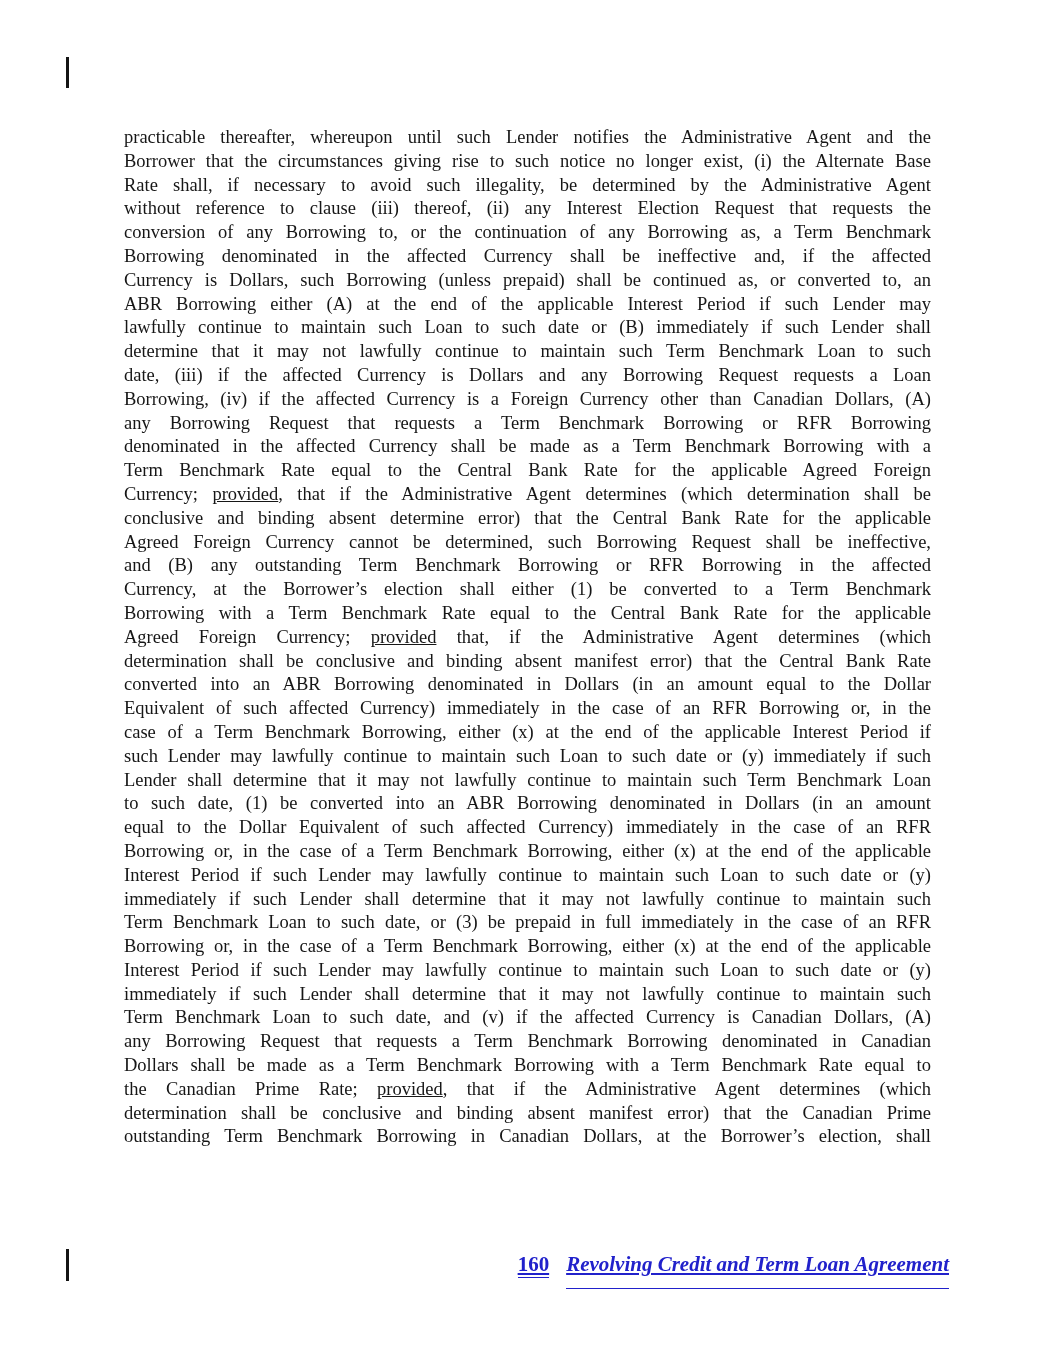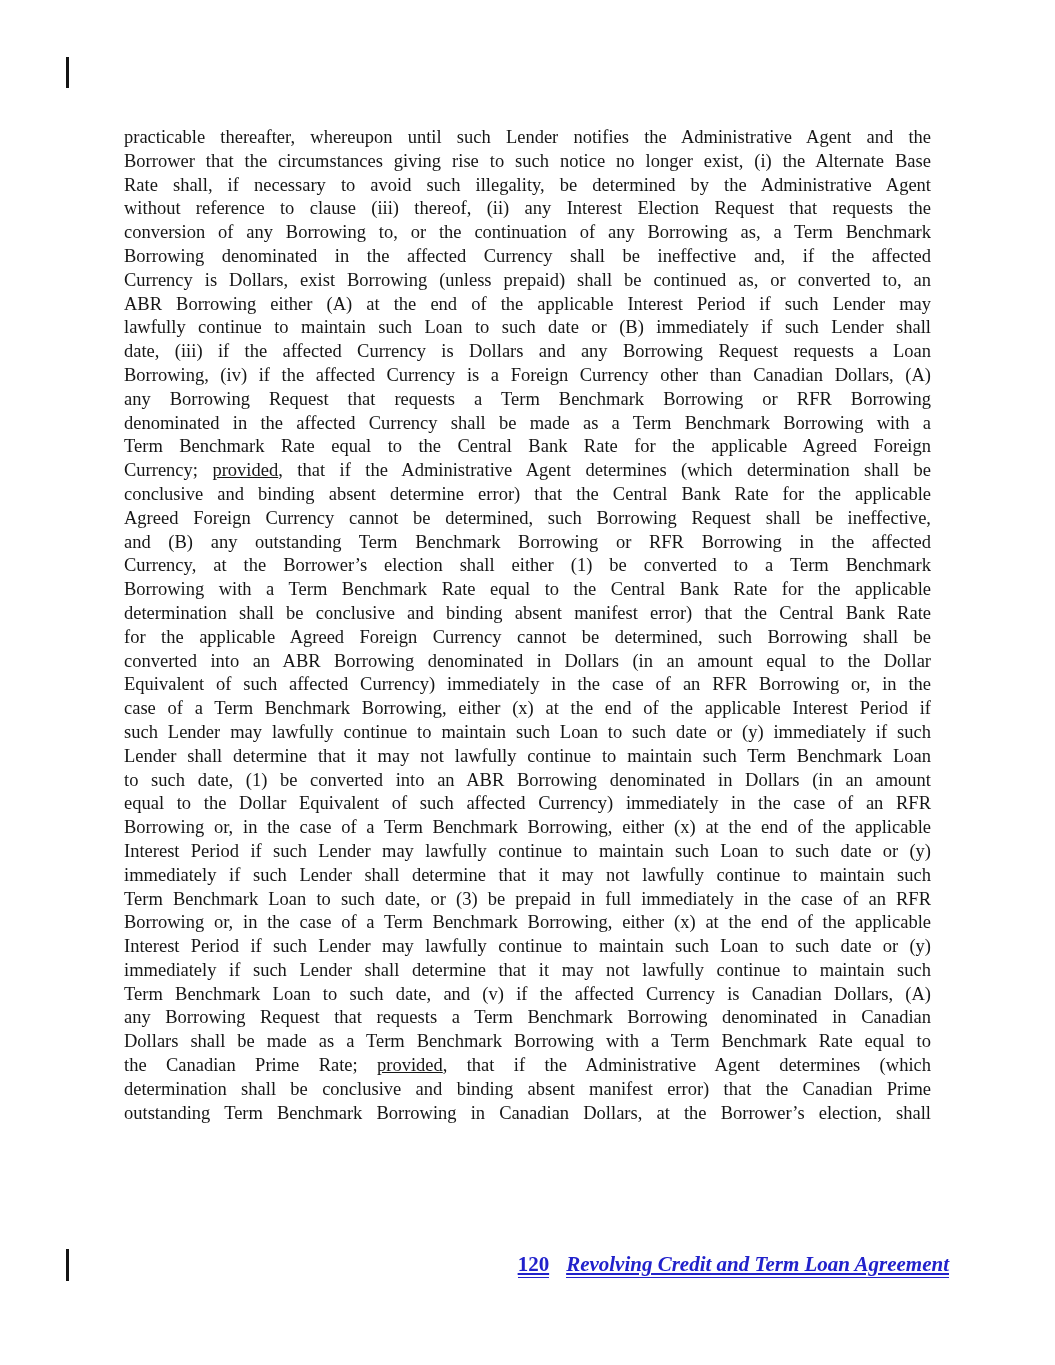--- a/index.html
+++ b/index.html
@@ -49,52 +49,53 @@
   }
   .page-number {
     text-decoration: underline;
     border-bottom: 1.5px solid currentColor;
     padding-bottom: 1px;
   }
   .doc-title {
     font-style: italic;
     text-decoration: underline;
     border-bottom: 1.5px solid currentColor;
-    padding-bottom: 1px;
+    padding-bottom: 12px;
   }
 </style>
 </head>
 <body>
 
 <div class="page">
   <div class="change-bar top" style="background: rgb(20, 20, 20);"></div>
 
   <div class="body-text" id="body-paragraph" style="color: rgb(22, 22, 22);">
       <div class="text-line"><span>practicable thereafter, whereupon until such Lender notifies the Administrative Agent and the</span></div>
       <div class="text-line"><span>Borrower that the circumstances giving rise to such notice no longer exist, (i) the Alternate Base</span></div>
       <div class="text-line"><span>Rate shall, if necessary to avoid such illegality, be determined by the Administrative Agent</span></div>
       <div class="text-line"><span>without reference to clause (iii) thereof, (ii) any Interest Election Request that requests the</span></div>
       <div class="text-line"><span>conversion of any Borrowing to, or the continuation of any Borrowing as, a Term Benchmark</span></div>
       <div class="text-line"><span>Borrowing denominated in the affected Currency shall be ineffective and, if the affected</span></div>
-      <div class="text-line"><span>Currency is Dollars, exist Borrowing (unless prepaid) shall be continued as, or converted to, an</span></div>
+      <div class="text-line"><span>Currency is Dollars, such Borrowing (unless prepaid) shall be continued as, or converted to, an</span></div>
       <div class="text-line"><span>ABR Borrowing either (A) at the end of the applicable Interest Period if such Lender may</span></div>
       <div class="text-line"><span>lawfully continue to maintain such Loan to such date or (B) immediately if such Lender shall</span></div>
+      <div class="text-line"><span>determine that it may not lawfully continue to maintain such Term Benchmark Loan to such</span></div>
       <div class="text-line"><span>date, (iii) if the affected Currency is Dollars and any Borrowing Request requests a Loan</span></div>
       <div class="text-line"><span>Borrowing, (iv) if the affected Currency is a Foreign Currency other than Canadian Dollars, (A)</span></div>
       <div class="text-line"><span>any Borrowing Request that requests a Term Benchmark Borrowing or RFR Borrowing</span></div>
       <div class="text-line"><span>denominated in the affected Currency shall be made as a Term Benchmark Borrowing with a</span></div>
       <div class="text-line"><span>Term Benchmark Rate equal to the Central Bank Rate for the applicable Agreed Foreign</span></div>
       <div class="text-line"><span>Currency; </span><span class="u">provided</span><span>, that if the Administrative Agent determines (which determination shall be</span></div>
       <div class="text-line"><span>conclusive and binding absent determine error) that the Central Bank Rate for the applicable</span></div>
       <div class="text-line"><span>Agreed Foreign Currency cannot be determined, such Borrowing Request shall be ineffective,</span></div>
       <div class="text-line"><span>and (B) any outstanding Term Benchmark Borrowing or RFR Borrowing in the affected</span></div>
       <div class="text-line"><span>Currency, at the Borrower’s election shall either (1) be converted to a Term Benchmark</span></div>
       <div class="text-line"><span>Borrowing with a Term Benchmark Rate equal to the Central Bank Rate for the applicable</span></div>
+      <div class="text-line"><span>Agreed Foreign Currency; </span><span class="u">provided</span><span> that, if the Administrative Agent determines (which</span></div>
       <div class="text-line"><span>determination shall be conclusive and binding absent manifest error) that the Central Bank Rate</span></div>
-      <div class="text-line"><span>for the applicable Agreed Foreign Currency cannot be determined, such Borrowing shall be</span></div>
       <div class="text-line"><span>converted into an ABR Borrowing denominated in Dollars (in an amount equal to the Dollar</span></div>
       <div class="text-line"><span>Equivalent of such affected Currency) immediately in the case of an RFR Borrowing or, in the</span></div>
       <div class="text-line"><span>case of a Term Benchmark Borrowing, either (x) at the end of the applicable Interest Period if</span></div>
       <div class="text-line"><span>such Lender may lawfully continue to maintain such Loan to such date or (y) immediately if such</span></div>
       <div class="text-line"><span>Lender shall determine that it may not lawfully continue to maintain such Term Benchmark Loan</span></div>
       <div class="text-line"><span>to such date, (1) be converted into an ABR Borrowing denominated in Dollars (in an amount</span></div>
       <div class="text-line"><span>equal to the Dollar Equivalent of such affected Currency) immediately in the case of an RFR</span></div>
       <div class="text-line"><span>Borrowing or, in the case of a Term Benchmark Borrowing, either (x) at the end of the applicable</span></div>
       <div class="text-line"><span>Interest Period if such Lender may lawfully continue to maintain such Loan to such date or (y)</span></div>
       <div class="text-line"><span>immediately if such Lender shall determine that it may not lawfully continue to maintain such</span></div>
@@ -104,18 +105,18 @@
       <div class="text-line"><span>immediately if such Lender shall determine that it may not lawfully continue to maintain such</span></div>
       <div class="text-line"><span>Term Benchmark Loan to such date, and (v) if the affected Currency is Canadian Dollars, (A)</span></div>
       <div class="text-line"><span>any Borrowing Request that requests a Term Benchmark Borrowing denominated in Canadian</span></div>
       <div class="text-line"><span>Dollars shall be made as a Term Benchmark Borrowing with a Term Benchmark Rate equal to</span></div>
       <div class="text-line"><span>the Canadian Prime Rate; </span><span class="u">provided</span><span>, that if the Administrative Agent determines (which</span></div>
       <div class="text-line"><span>determination shall be conclusive and binding absent manifest error) that the Canadian Prime</span></div>
       <div class="text-line"><span>outstanding Term Benchmark Borrowing in Canadian Dollars, at the Borrower’s election, shall</span></div>
     </div>
 
   <div class="footer" style="color: rgb(33, 33, 203);">
-    <span class="page-number">120</span>
+    <span class="page-number">160</span>
     <span class="doc-title">Revolving Credit and Term Loan Agreement</span>
   </div>
 
   <div class="change-bar bottom" style="background: rgb(20, 20, 20);"></div>
 </div>
 
 </body></html>

